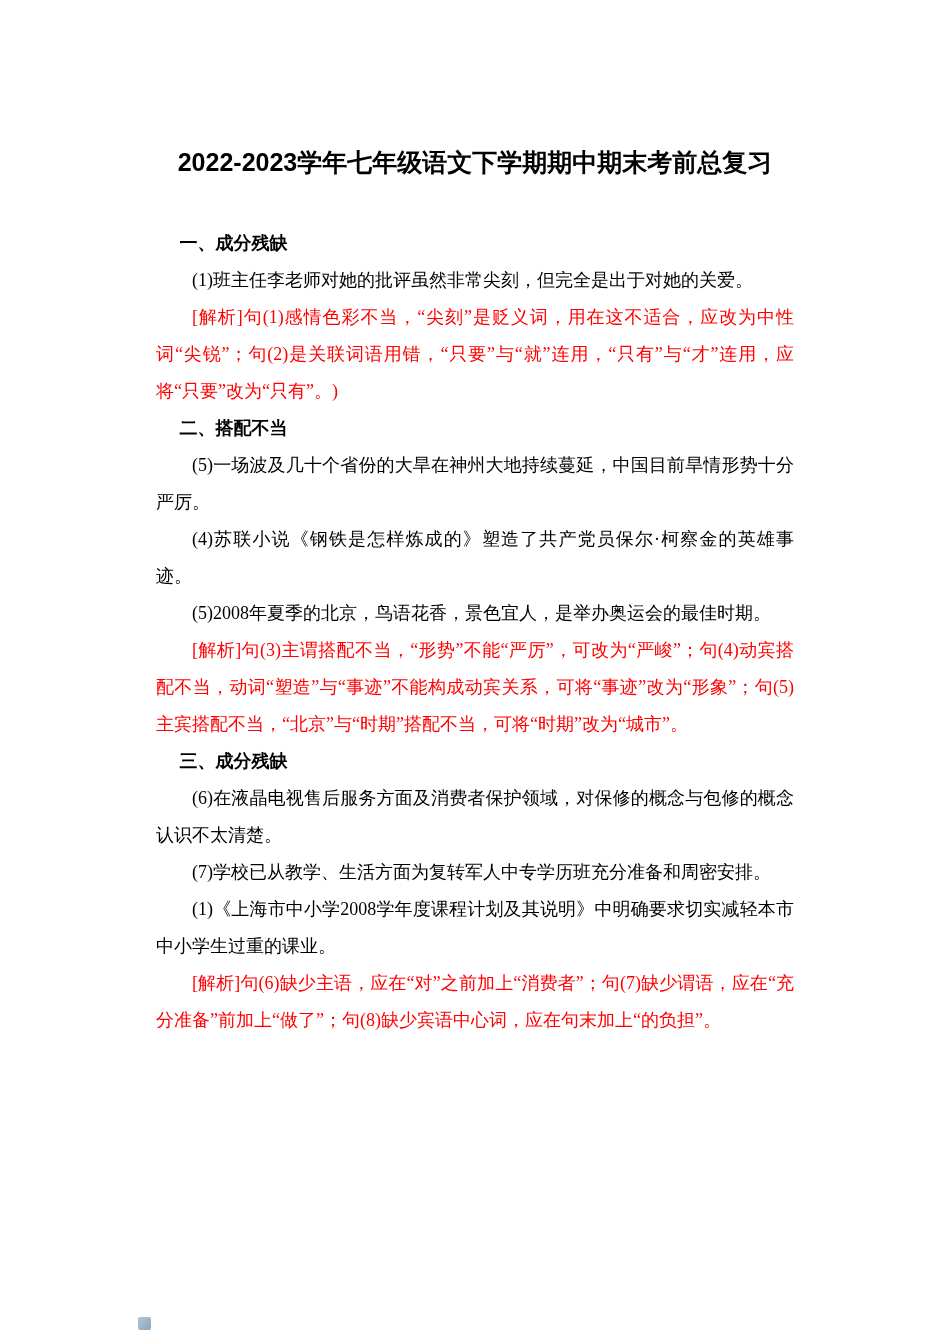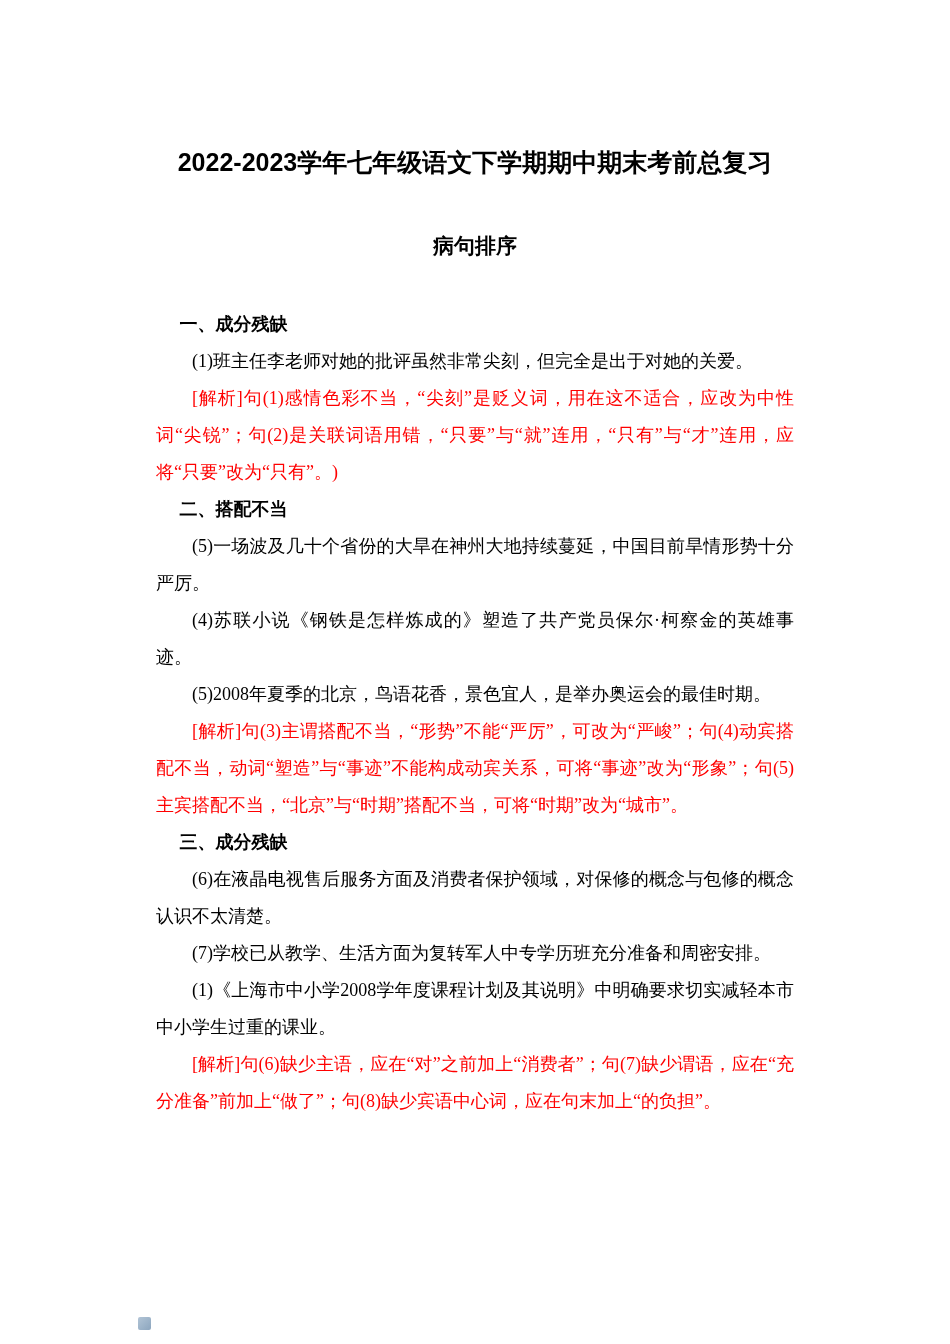--- a/index.html
+++ b/index.html
@@ -71,21 +71,20 @@
     opacity: 0.8;
   }
 </style>
 </head>
 <body>
 
 <div class="page">
 
   <h1 class="doc-title">2022-2023学年七年级语文下学期期中期末考前总复习</h1>
 
-  <h2 class="doc-subtitle">病句排序</h2>
 
 
   <div class="doc-body">
 
     <p class="sub-heading">一、成分残缺</p>
     <p>(1)班主任李老师对她的批评虽然非常尖刻，但完全是出于对她的关爱。</p>
     <p class="analysis">[解析]句(1)感情色彩不当，“尖刻”是贬义词，用在这不适合，应改为中性词“尖锐”；句(2)是关联词语用错，“只要”与“就”连用，“只有”与“才”连用，应将“只要”改为“只有”。)</p>
 
     <p class="sub-heading">二、搭配不当</p>
     <p>(5)一场波及几十个省份的大旱在神州大地持续蔓延，中国目前旱情形势十分严厉。</p>

